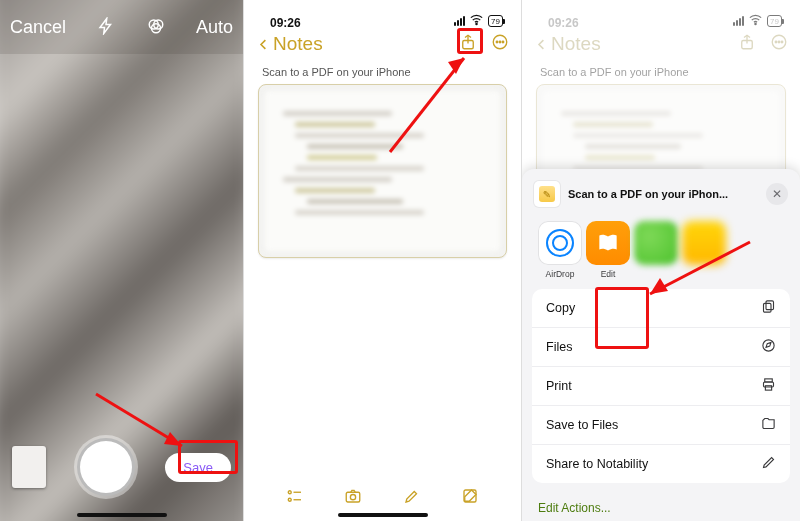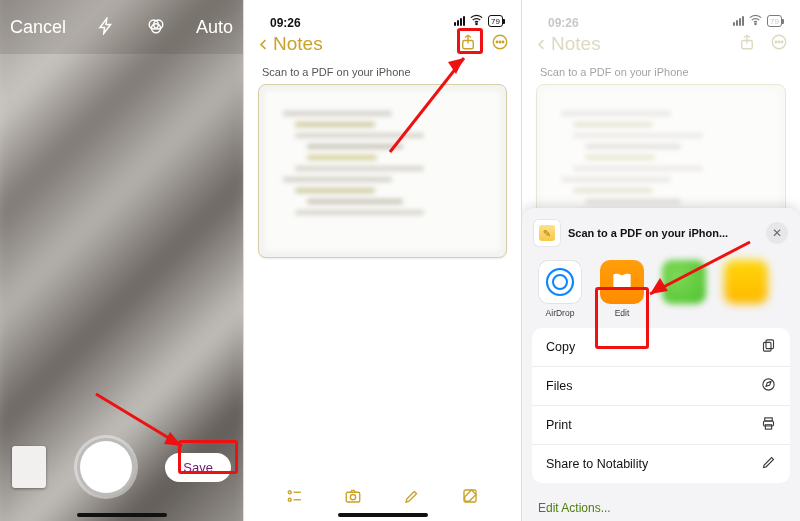--- a/index.html
+++ b/index.html
@@ -50,21 +50,21 @@
   .thumb {
     width: 34px; height: 42px; background: #f2f0ee; border-radius: 3px;
     box-shadow: 0 1px 3px rgba(0,0,0,0.4);
   }
   .shutter {
     width: 58px; height: 58px; border-radius: 50%; background: #fff;
     box-shadow: inset 0 0 0 3px #fff, 0 0 0 3px rgba(255,255,255,0.4);
     border: 3px solid rgba(180,180,180,0.9);
   }
   .save-btn {
-    background: #fff; color: #701a75; font-size: 13px;
+    background: #fff; color: #8b5cf6; font-size: 13px;
     padding: 7px 18px; border-radius: 18px; border: none;
   }
   .home-ind {
     position: absolute; bottom: 4px; left: 50%; transform: translateX(-50%);
     width: 90px; height: 4px; background: #111; border-radius: 3px;
   }
 
   
   .status-bar {
     height: 30px; display: flex; align-items: flex-end; justify-content: space-between;
@@ -145,21 +145,21 @@
     width: 16px; height: 16px; border-radius: 3px;
     background: linear-gradient(#ffe08a,#f7c948);
     display:flex;align-items:center;justify-content:center;color:#a87b00;font-size:10px;
   }
   .sheet-title { font-size: 11px; font-weight: 600; color: #111; flex: 1; white-space: nowrap; overflow: hidden; text-overflow: ellipsis;}
   .close-x {
     width: 22px; height: 22px; border-radius: 50%; background: #e7e7ea;
     display:flex; align-items:center; justify-content:center; color:#6b6b6f; font-size: 12px;
   }
   .app-row {
-    display: flex; gap: 14px; padding: 4px 14px 10px; align-items: flex-start;
+    display: flex; padding: 4px 14px 10px; align-items: flex-start;
   }
   .app {
     display:flex; flex-direction:column; align-items:center; gap:4px;
     width: 48px;
   }
   .app-icn {
     width: 44px; height: 44px; border-radius: 10px;
     display:flex; align-items:center; justify-content:center;
     font-size: 20px; color:#fff;
   }
@@ -452,20 +452,28 @@
         <span>Print</span>
         <span class="action-ic">
           <svg class="ic-sm" viewBox="0 0 24 24" fill="none" stroke="#3a3a3c" stroke-width="1.8">
               <rect x="6" y="3" width="12" height="5"></rect>
               <rect x="4" y="8" width="16" height="8" rx="2"></rect>
               <rect x="7" y="14" width="10" height="7"></rect>
             </svg>
         </span>
       </div>
       <div class="action-row">
+        <span>Save to Files</span>
+        <span class="action-ic">
+          <svg class="ic-sm" viewBox="0 0 24 24" fill="none" stroke="#3a3a3c" stroke-width="1.8">
+              <path d="M3 7l3-3h5l2 2h8v12a2 2 0 0 1-2 2H5a2 2 0 0 1-2-2V7z"></path>
+            </svg>
+        </span>
+      </div>
+      <div class="action-row">
         <span>Share to Notability</span>
         <span class="action-ic">
           <svg class="ic-sm" viewBox="0 0 24 24" fill="none" stroke="#3a3a3c" stroke-width="1.8">
               <path d="M4 20l4-1L20 7l-3-3L5 16l-1 4z"></path>
             </svg>
         </span>
       </div>
     </div>
 
     <div class="edit-actions">Edit Actions...</div>

